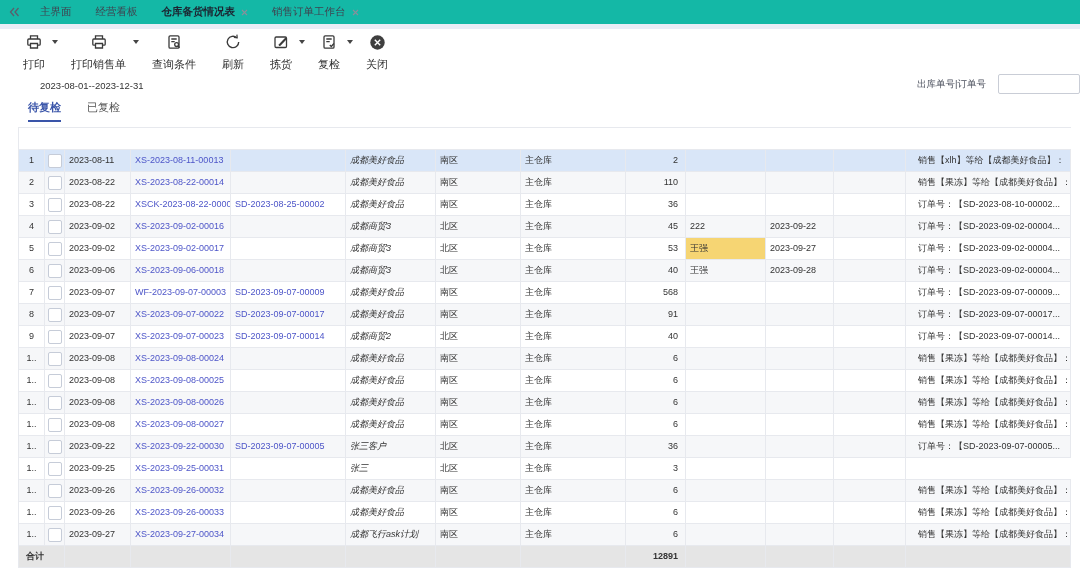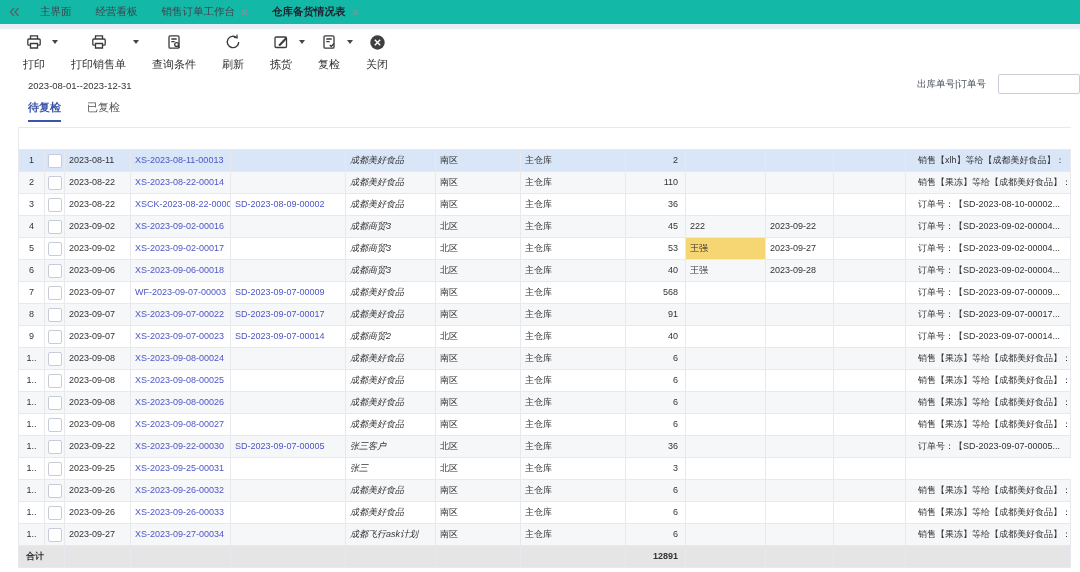--- a/index.html
+++ b/index.html
@@ -14,21 +14,21 @@
   .tab.act::after{content:"";position:absolute;left:2px;right:2px;bottom:-3px;height:3px;background:#3a55a9;}
   .tclose{display:flex;align-items:center;}
   
   .toolbar{position:absolute;top:33px;left:10px;display:flex;align-items:flex-start;}
   .tbtn{position:relative;display:flex;flex-direction:column;align-items:center;padding:0 13px;cursor:pointer;}
   .tbtn .lab{font-size:11px;color:#2e2e2e;margin-top:6px;white-space:nowrap;}
   .tbtn.dis .lab{color:#b7bbc4;}
   .caret{position:absolute;top:7px;right:0;width:0;height:0;border:3.5px solid transparent;border-top:4.5px solid #454545;}
   .icw{height:18px;display:flex;align-items:center;}
   
-  .daterange{position:absolute;top:80px;left:28px;font-size:9.5px;color:#333;cursor:pointer;}
+  .daterange{position:absolute;top:80px;left:40px;font-size:9.5px;color:#333;cursor:pointer;}
   .searchwrap{position:absolute;top:74px;right:0;display:flex;align-items:center;}
   .searchlab{font-size:9.5px;color:#4a4f5c;margin-right:12px;white-space:nowrap;}
   .srch{width:82px;height:20px;border:1px solid #c9cdd6;border-radius:2px;outline:none;font-size:10px;padding:0 4px;box-sizing:border-box;}
   
   .vtabs{position:absolute;top:100px;left:28px;display:flex;gap:26px;}
   .vtab{font-size:11px;color:#555;padding-bottom:5px;cursor:pointer;}
   .vtab.act{color:#3a55a9;font-weight:bold;border-bottom:2px solid #3a55a9;}
   
   .table{position:absolute;top:127px;left:18px;width:1053px;font-size:9px;border-left:1px solid #e7e9ee;border-top:1px solid #e7e9ee;box-sizing:border-box;}
   .tr,.thead,.tfoot{display:flex;height:22px;border-bottom:1px solid #e7e9ee;box-sizing:border-box;}
@@ -60,30 +60,30 @@
           <path d="M5 1L1.5 5L5 9M9.5 1L6 5L9.5 9" fill="none" stroke="#5a5f6b" stroke-width="1.3"></path>
         </svg>
     </span>
   </div>
   <div class="tab">
     <span>主界面</span>
   </div>
   <div class="tab">
     <span>经营看板</span>
   </div>
-  <div class="tab">
-    <span>销售订单工作台</span>
+  <div class="tab act">
+    <span>仓库备货情况表</span>
     <span class="tclose">
       <svg width="7" height="7" viewBox="0 0 7 7">
           <path d="M1 1l5 5M6 1l-5 5" stroke="#8a8f9a" stroke-width="1.1"></path>
         </svg>
     </span>
   </div>
-  <div class="tab act">
-    <span>仓库备货情况表</span>
+  <div class="tab">
+    <span>销售订单工作台</span>
     <span class="tclose">
       <svg width="7" height="7" viewBox="0 0 7 7">
           <path d="M1 1l5 5M6 1l-5 5" stroke="#8a8f9a" stroke-width="1.1"></path>
         </svg>
     </span>
   </div>
 </div>
 <div class="band"></div>
 
 <div class="toolbar">
@@ -225,21 +225,21 @@
         <div class="td c9"></div>
         <div class="td c10"></div>
         <div class="td c11 ctr"></div>
         <div class="td c12 sum">销售【果冻】等给【成都美好食品】：</div>
       </div>
       <div class="tr">
         <div class="td c0 ctr">3</div>
         <div class="td c1 ctr"><span class="cb"></span></div>
         <div class="td c2">2023-08-22</div>
         <div class="td c3 lnk">XSCK-2023-08-22-00001</div>
-        <div class="td c4 lnk">SD-2023-08-09-00002</div>
+        <div class="td c4 lnk">SD-2023-08-25-00002</div>
         <div class="td c5">成都美好食品</div>
         <div class="td c6">南区</div>
         <div class="td c7">主仓库</div>
         <div class="td c8 rt">36</div>
         <div class="td c9"></div>
         <div class="td c10"></div>
         <div class="td c11 ctr"></div>
         <div class="td c12 sum">订单号：【SD-2023-08-10-00002...</div>
       </div>
       <div class="tr">

